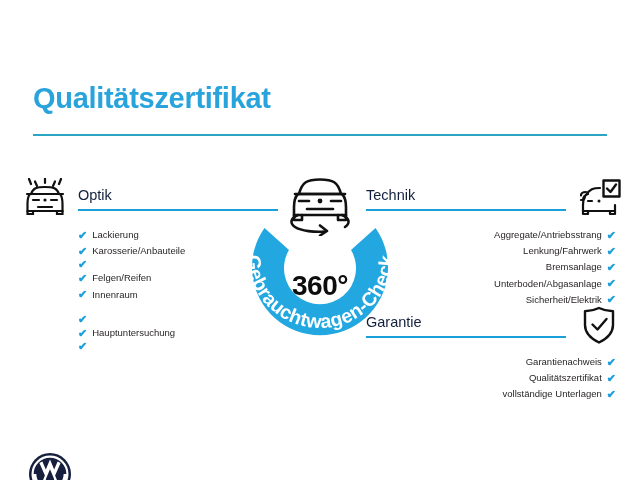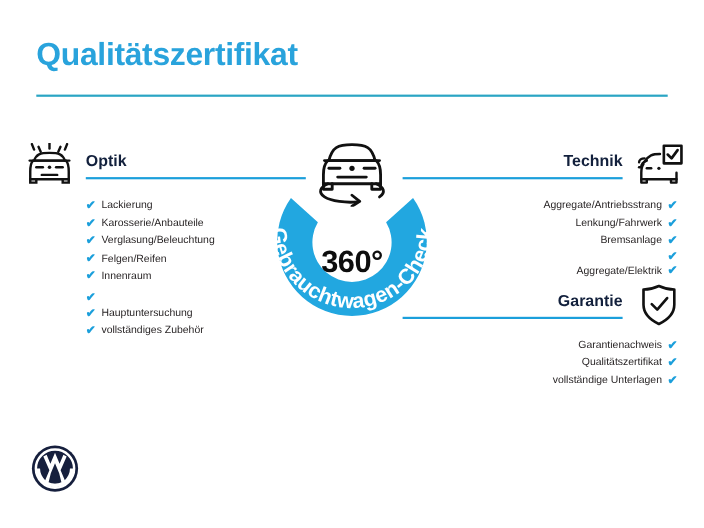--- a/index.html
+++ b/index.html
@@ -12,20 +12,21 @@
     height: 480px;
     font-family: "Liberation Sans", sans-serif;
     position: relative;
     overflow: hidden;
     color: #1c1c1c;
   }
   .page {
     position: absolute;
     inset: 0;
     background: #ffffff;
+    margin-top: 48px;
   }
 
   
   .page-title {
     position: absolute;
     left: 33px;
     top: 34px;
     font-size: 29px;
     font-weight: bold;
     letter-spacing: -0.3px;
@@ -63,26 +64,26 @@
     height: 40px;
     flex: 0 0 46px;
     display: block;
   }
   .sec-title-wrap {
     flex: 1 1 auto;
     padding-top: 10px;
   }
   .sec-title {
     font-size: 14.5px;
-    font-weight: bold;
+    font-weight: normal;
     color: #12203c;
     line-height: 1.1;
     padding-bottom: 5px;
   }
-  .right .sec-title { text-align: right; }
+  .right .sec-title { text-align: left; }
   .sec-underline {
     height: 2px;
     background: #1b9fdb;
     width: 100%;
   }
 
   .sec-list {
     list-style: none;
     margin: 9px 0 0 0;
     padding: 0;
@@ -183,21 +184,20 @@
       <li>
           <span class="tick">✔</span>
           <span>Lackierung</span>
         </li>
       <li>
           <span class="tick">✔</span>
           <span>Karosserie/Anbauteile</span>
         </li>
       <li>
           <span class="tick">✔</span>
-          <span>Verglasung/Beleuchtung</span>
         </li>
       <li>
           <span class="tick">✔</span>
           <span>Felgen/Reifen</span>
         </li>
       <li>
           <span class="tick">✔</span>
           <span>Innenraum</span>
         </li>
     </ul>
@@ -207,21 +207,20 @@
     <ul class="sec-list list-left">
       <li>
           <span class="tick">✔</span>
         </li>
       <li>
           <span class="tick">✔</span>
           <span>Hauptuntersuchung</span>
         </li>
       <li>
           <span class="tick">✔</span>
-          <span>vollständiges Zubehör</span>
         </li>
     </ul>
   </div>
 
   <div class="section sec-technik">
     <div class="sec-head right">
       <span class="sec-icon">
         <svg viewBox="0 0 46 40" width="46" height="40" fill="none" stroke="#111" stroke-width="2.2" stroke-linecap="round" stroke-linejoin="round">
           <path d="M12 16 C9 17 7 19 7 22"></path>
           <path d="M7 22 H5"></path>
@@ -249,24 +248,25 @@
       <li>
           <span class="tick">✔</span>
           <span>Lenkung/Fahrwerk</span>
         </li>
       <li>
           <span class="tick">✔</span>
           <span>Bremsanlage</span>
         </li>
       <li>
           <span class="tick">✔</span>
-        </li>
-      <li>
-          <span class="tick">✔</span>
-          <span>Aggregate/Elektrik</span>
+          <span>Unterboden/Abgasanlage</span>
+        </li>
+      <li>
+          <span class="tick">✔</span>
+          <span>Sicherheit/Elektrik</span>
         </li>
     </ul>
   </div>
 
   <div class="section sec-garantie">
     <div class="sec-head right">
       <span class="sec-icon">
         <svg viewBox="0 0 46 40" width="46" height="40" fill="none" stroke="#111" stroke-width="2.4" stroke-linecap="round" stroke-linejoin="round">
           <path d="M23 3 C28 5.4 33 6.2 37 6.2 V20 C37 27.5 31.5 33.4 23 37.5 C14.5 33.4 9 27.5 9 20 V6.2 C13 6.2 18 5.4 23 3 Z"></path>
           <path d="M16.5 19.5 L21.5 24.5 L30.5 14"></path>

